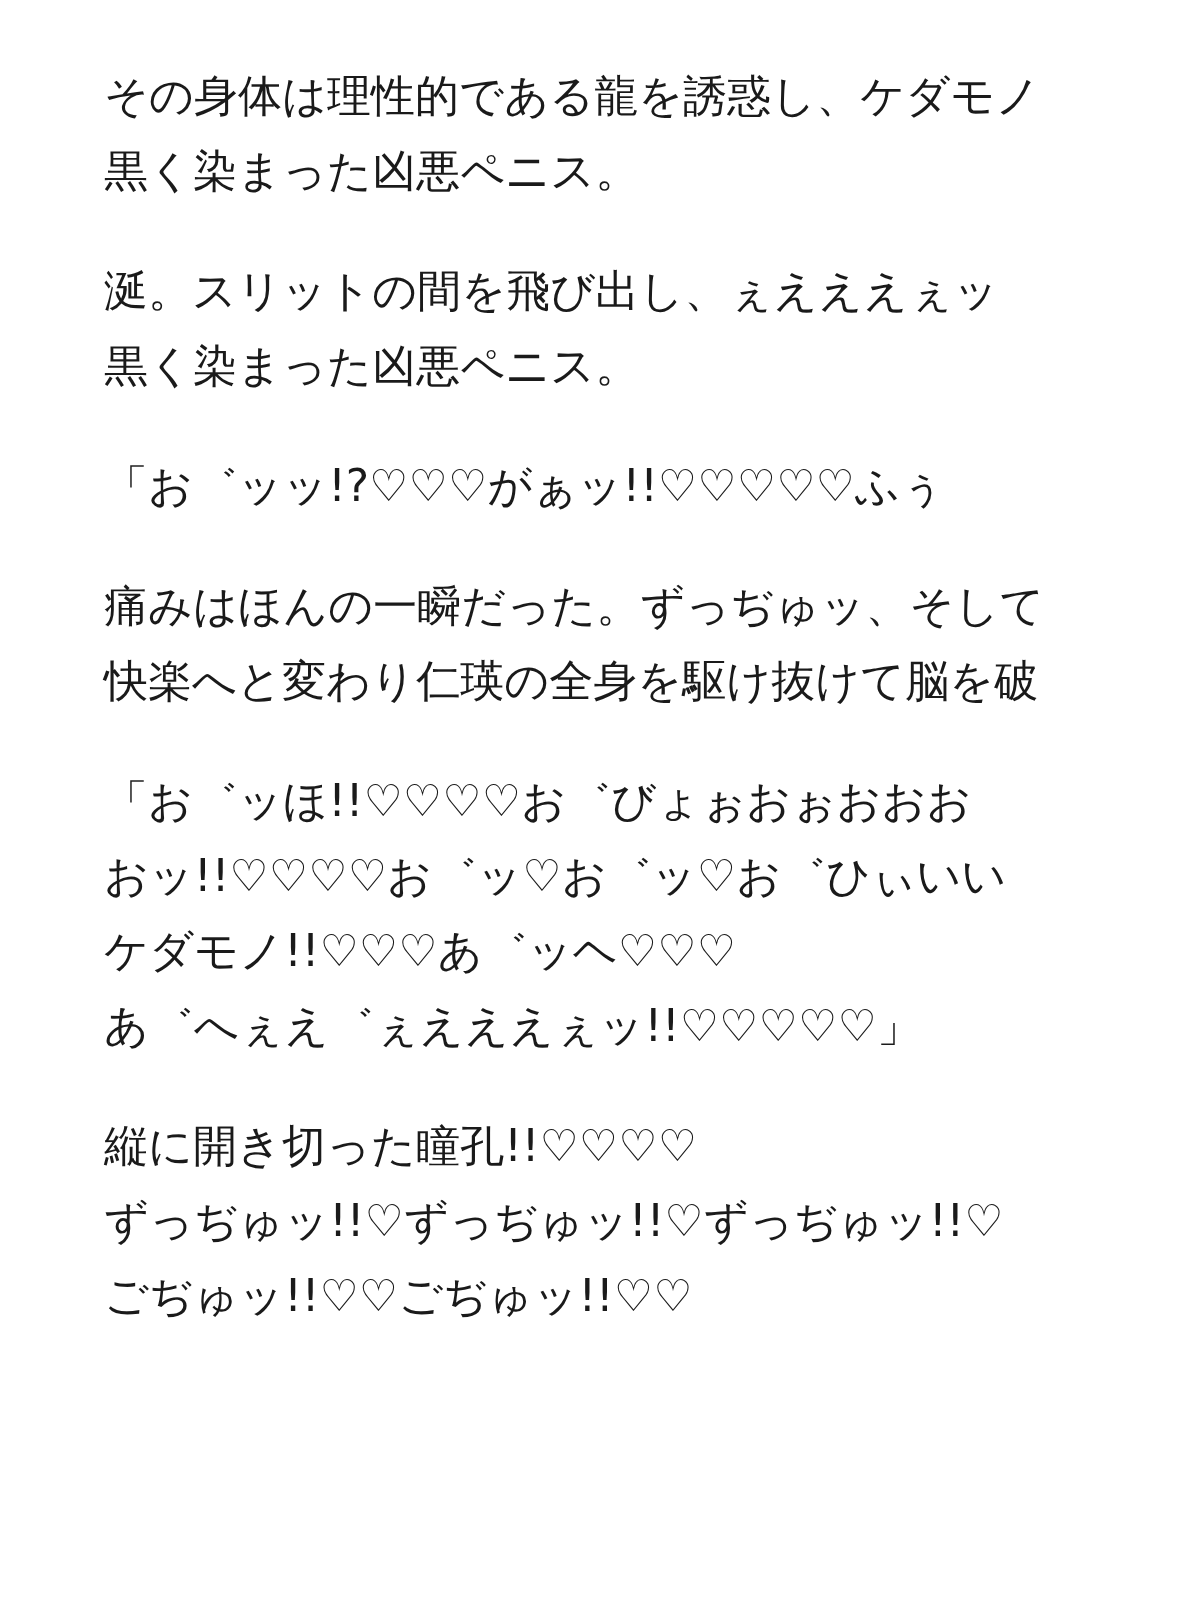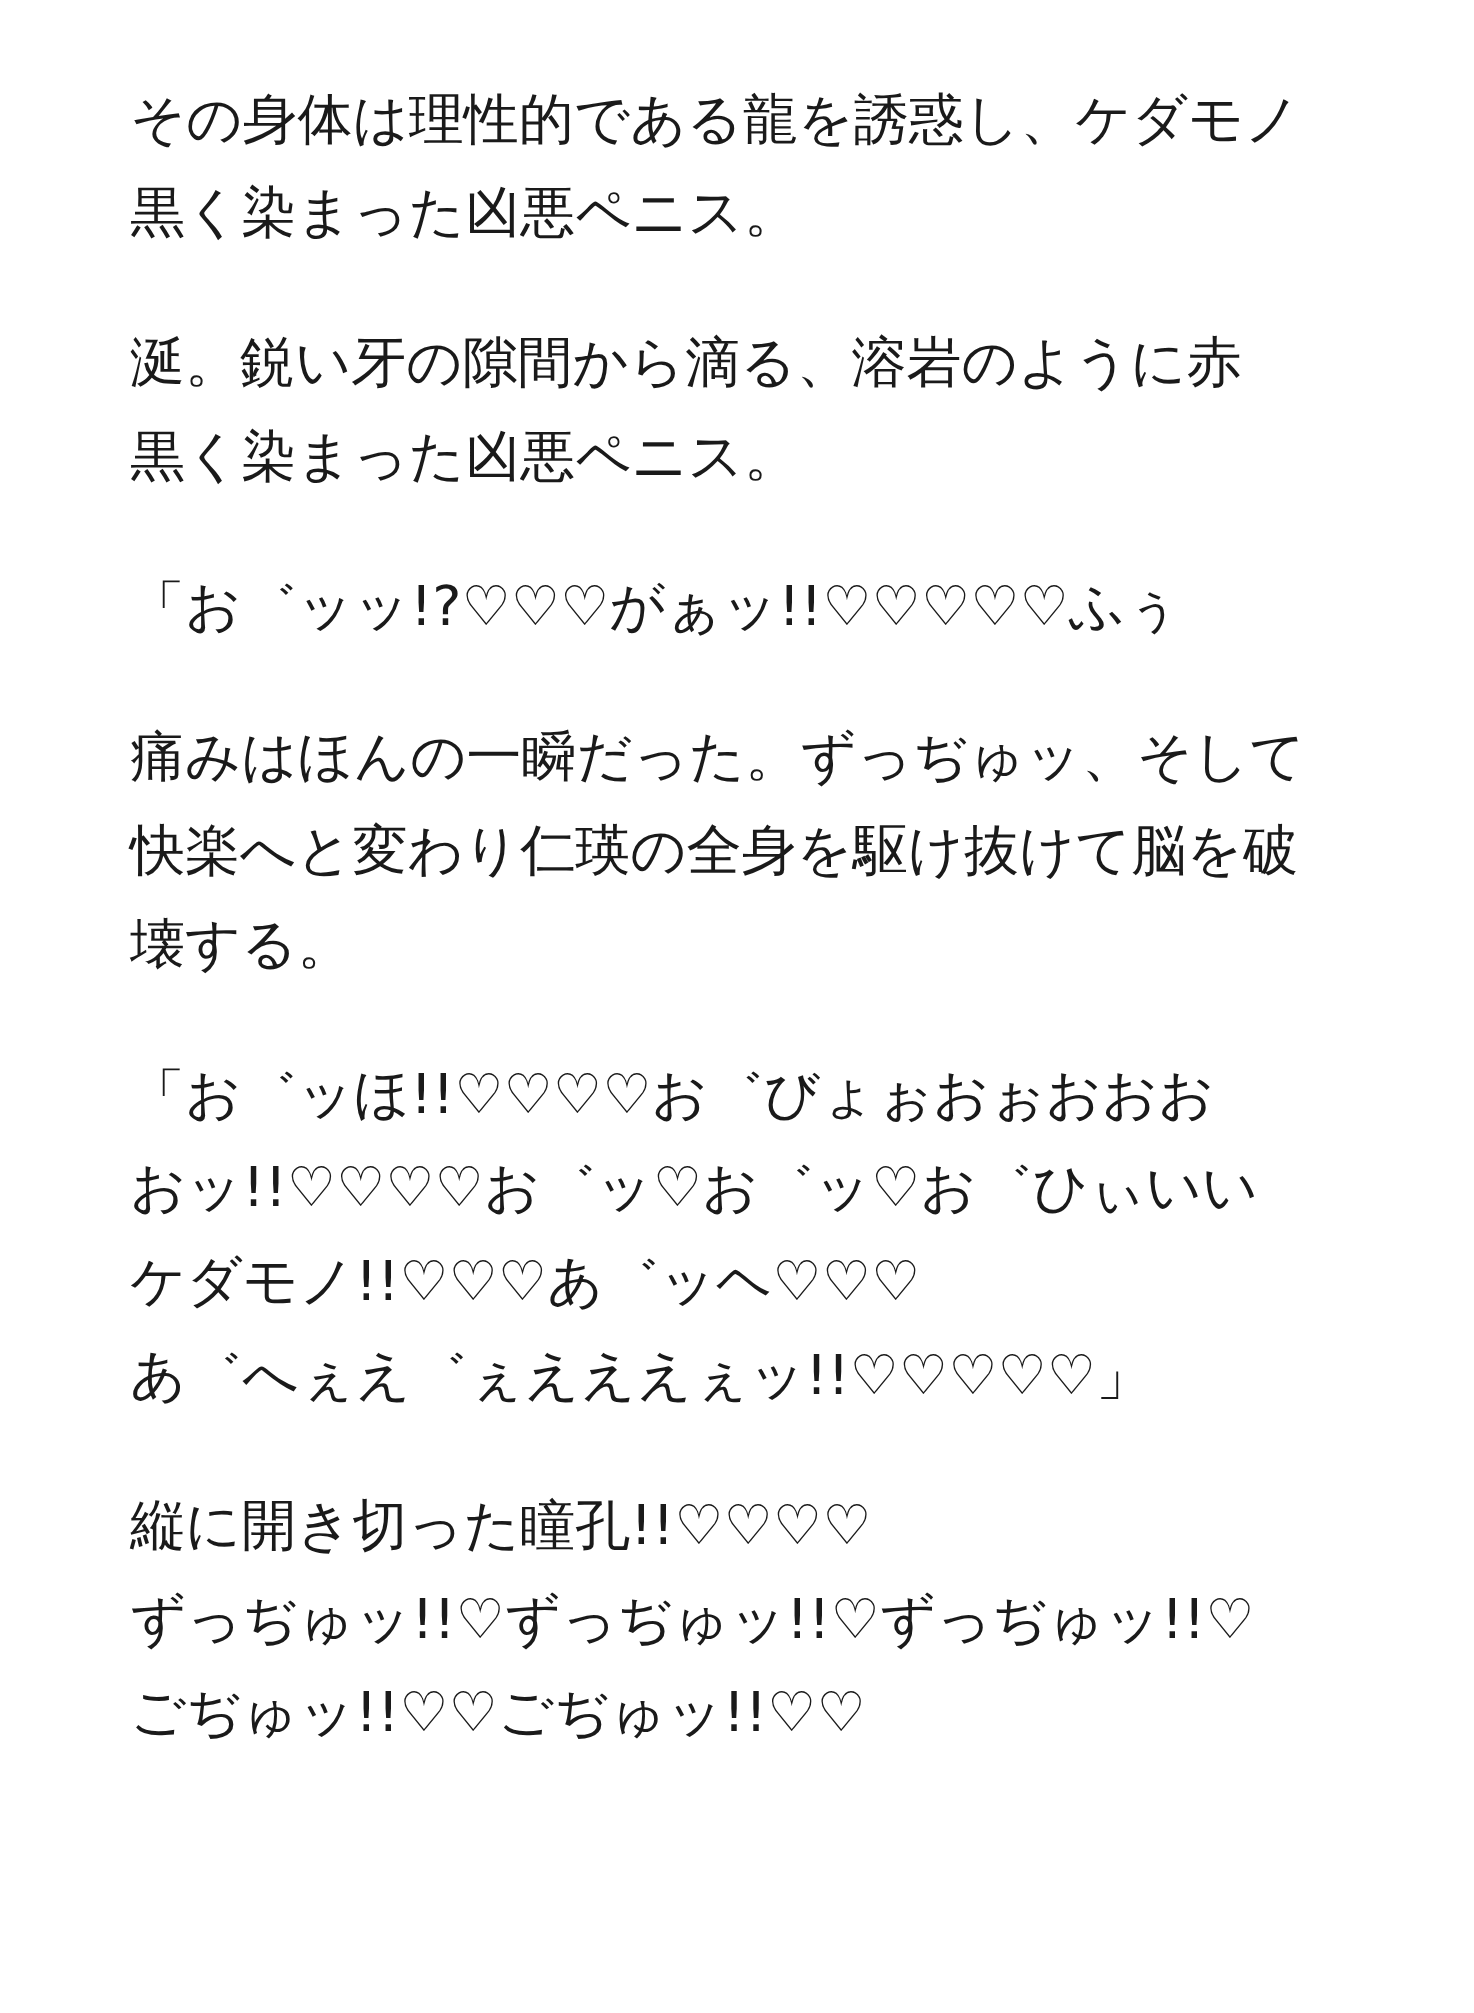--- a/index.html
+++ b/index.html
@@ -36,32 +36,31 @@
 <body>
 
 <div class="page">
 
   <div class="para">
     <div class="line">その身体は理性的である龍を誘惑し、ケダモノ</div>
     <div class="line">黒く染まった凶悪ペニス。</div>
   </div>
 
   <div class="para">
-    <div class="line">涎。鋭い牙の隙間から滴る、溶岩のように赤</div>
+    <div class="line">涎。スリットの間を飛び出し、ぇえええぇッ</div>
     <div class="line">黒く染まった凶悪ペニス。</div>
   </div>
 
   <div class="para">
     <div class="line">「お゛ッッ!?♡♡♡がぁッ!!♡♡♡♡♡ふぅ</div>
   </div>
 
   <div class="para">
     <div class="line">痛みはほんの一瞬だった。ずっぢゅッ、そして</div>
     <div class="line">快楽へと変わり仁瑛の全身を駆け抜けて脳を破</div>
-    <div class="line">壊する。</div>
   </div>
 
   <div class="para">
     <div class="line">「お゛ッほ!!♡♡♡♡お゛びょぉおぉおおお</div>
     <div class="line">おッ!!♡♡♡♡お゛ッ♡お゛ッ♡お゛ひぃいい</div>
     <div class="line">ケダモノ!!♡♡♡あ゛ッヘ♡♡♡</div>
     <div class="line">あ゛へぇえ゛ぇえええぇッ!!♡♡♡♡♡」</div>
   </div>
 
   <div class="para">

